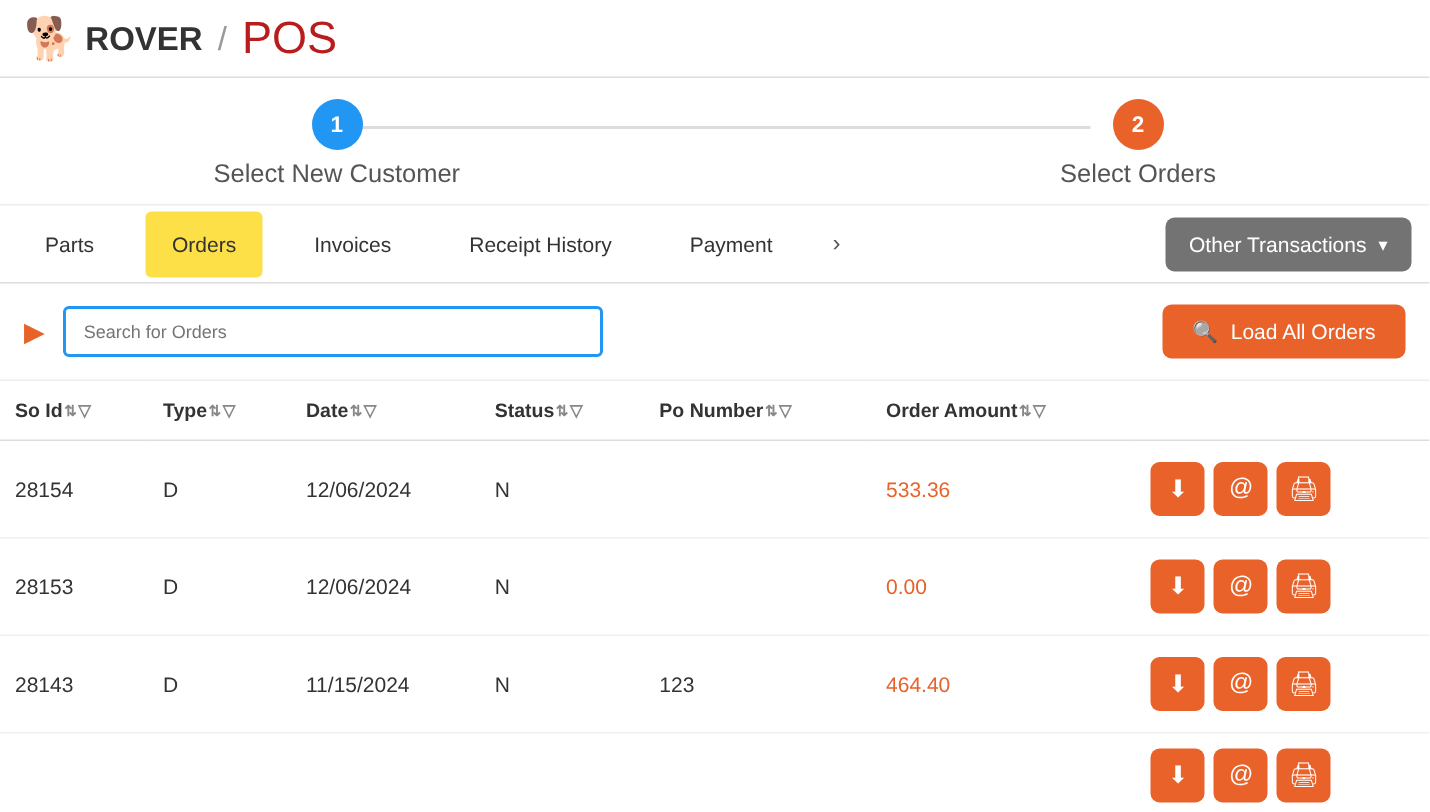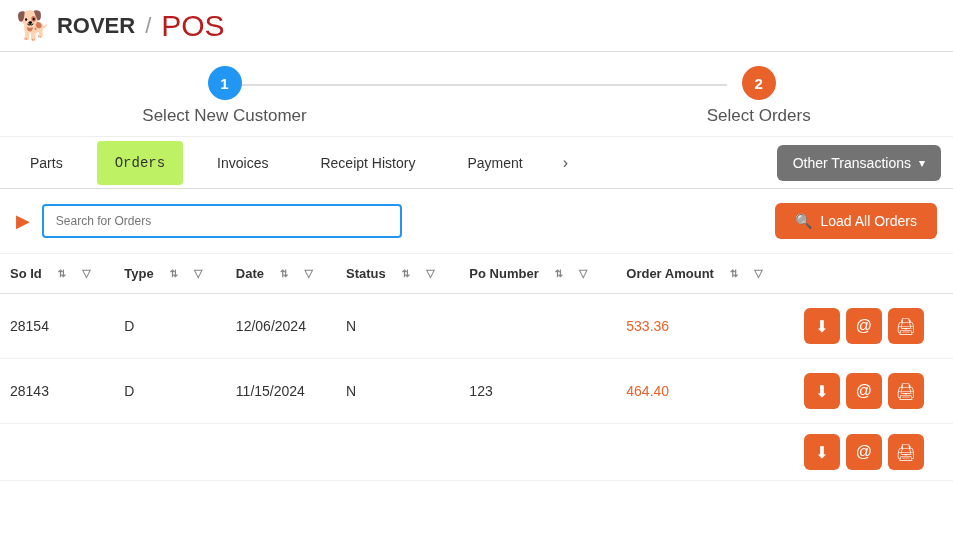--- a/index.html
+++ b/index.html
@@ -81,24 +81,23 @@
     .tab {
       padding: 14px 18px;
       cursor: pointer;
       font-size: 14px;
       color: #333;
       border: none;
       background: none;
       white-space: nowrap;
     }
     .tab.active {
-      background: #bef264;
+      background: #fde047;
       border-radius: 4px;
       font-weight: 500;
-      font-family: Liberation Mono, monospace;
     }
     .tab-more {
       padding: 10px 6px;
       cursor: pointer;
       color: #555;
       font-size: 16px;
       border: none;
       background: none;
     }
     .tabs-right {
@@ -166,21 +165,21 @@
       padding: 12px 10px;
       text-align: left;
       font-weight: 600;
       font-size: 13px;
       color: #333;
       white-space: nowrap;
     }
     .th-inner {
       display: flex;
       align-items: center;
-      gap: 16px;
+      gap: 1px;
     }
     .sort-icon { font-size: 10px; color: #888; }
     .filter-icon { font-size: 11px; color: #888; cursor: pointer; }
     td {
       padding: 14px 10px;
       font-size: 14px;
       color: #333;
       border-bottom: 1px solid #f0f0f0;
     }
     .col-order-amount { color: #E8622A; font-weight: 500; }
@@ -304,20 +303,35 @@
       </tr>
     </thead>
     <tbody id="table-body">
     <tr>
       <td>28154</td>
       <td>D</td>
       <td>12/06/2024</td>
       <td>N</td>
       <td></td>
       <td class="col-order-amount">533.36</td>
+      <td>
+        <div class="action-btns">
+          <button class="action-btn" title="Download">⬇</button>
+          <button class="action-btn" title="Email">@</button>
+          <button class="action-btn" title="Print">🖨</button>
+        </div>
+      </td>
+    </tr>
+        <tr>
+      <td>28153</td>
+      <td>D</td>
+      <td>12/06/2024</td>
+      <td>N</td>
+      <td></td>
+      <td class="col-order-amount">0.00</td>
       <td>
         <div class="action-btns">
           <button class="action-btn" title="Download">⬇</button>
           <button class="action-btn" title="Email">@</button>
           <button class="action-btn" title="Print">🖨</button>
         </div>
       </td>
     </tr>
         <tr>
       <td>28143</td>

